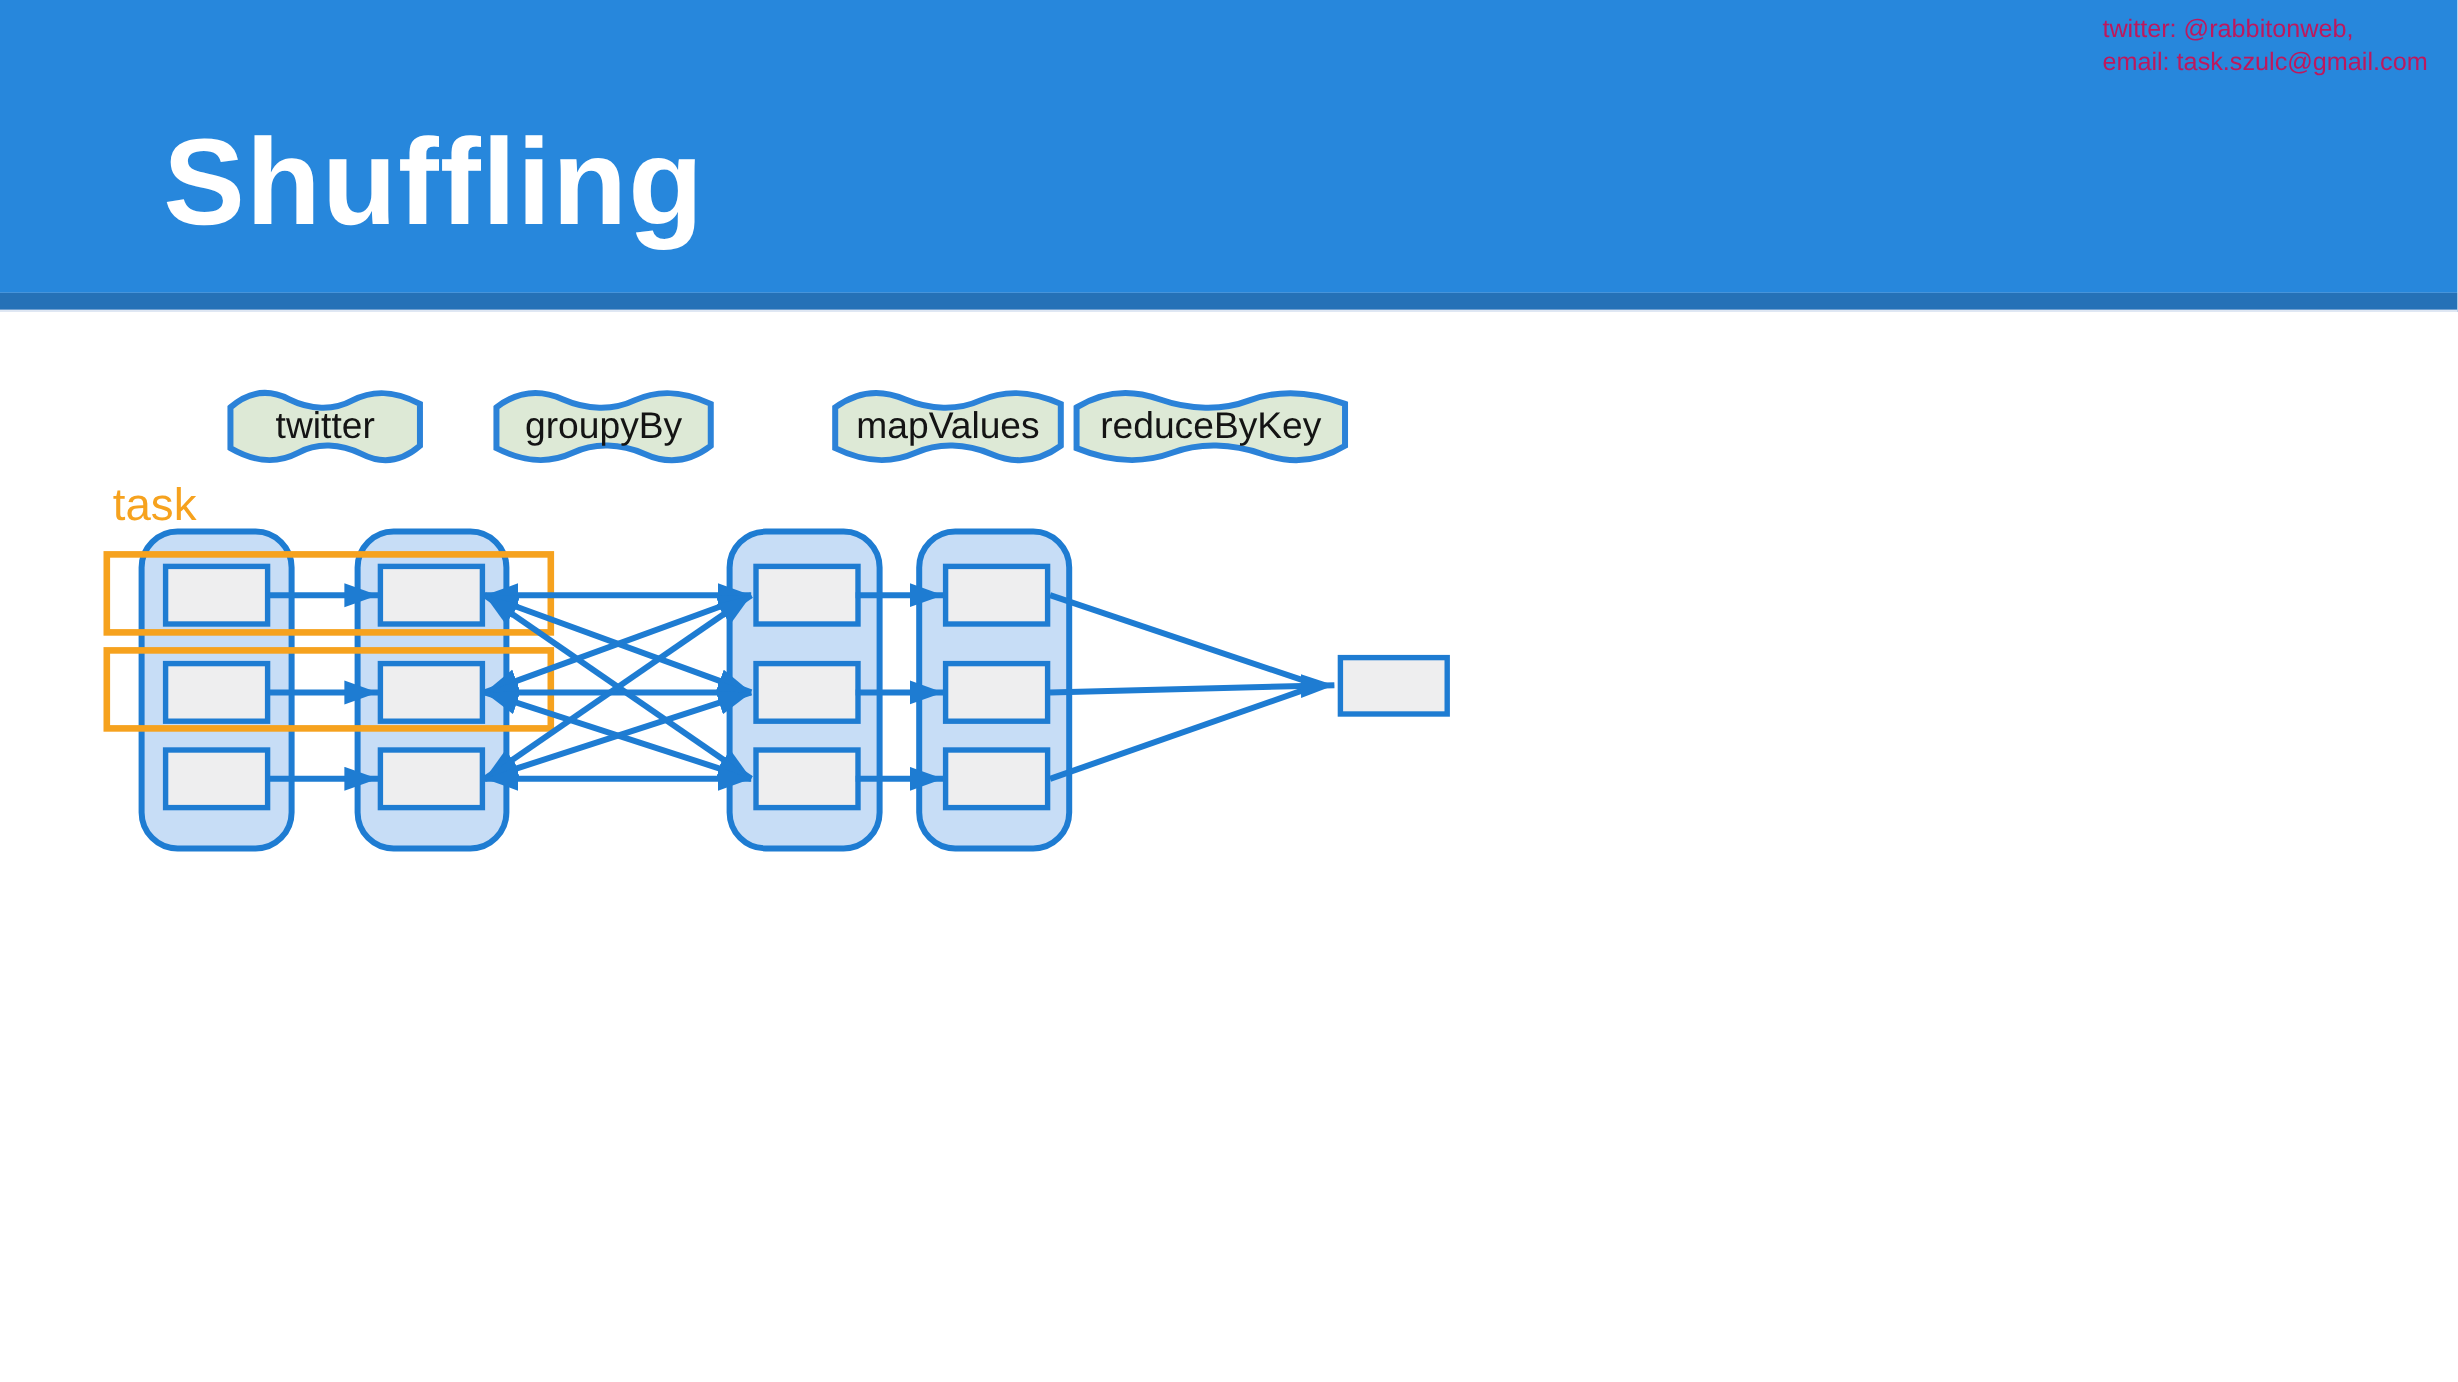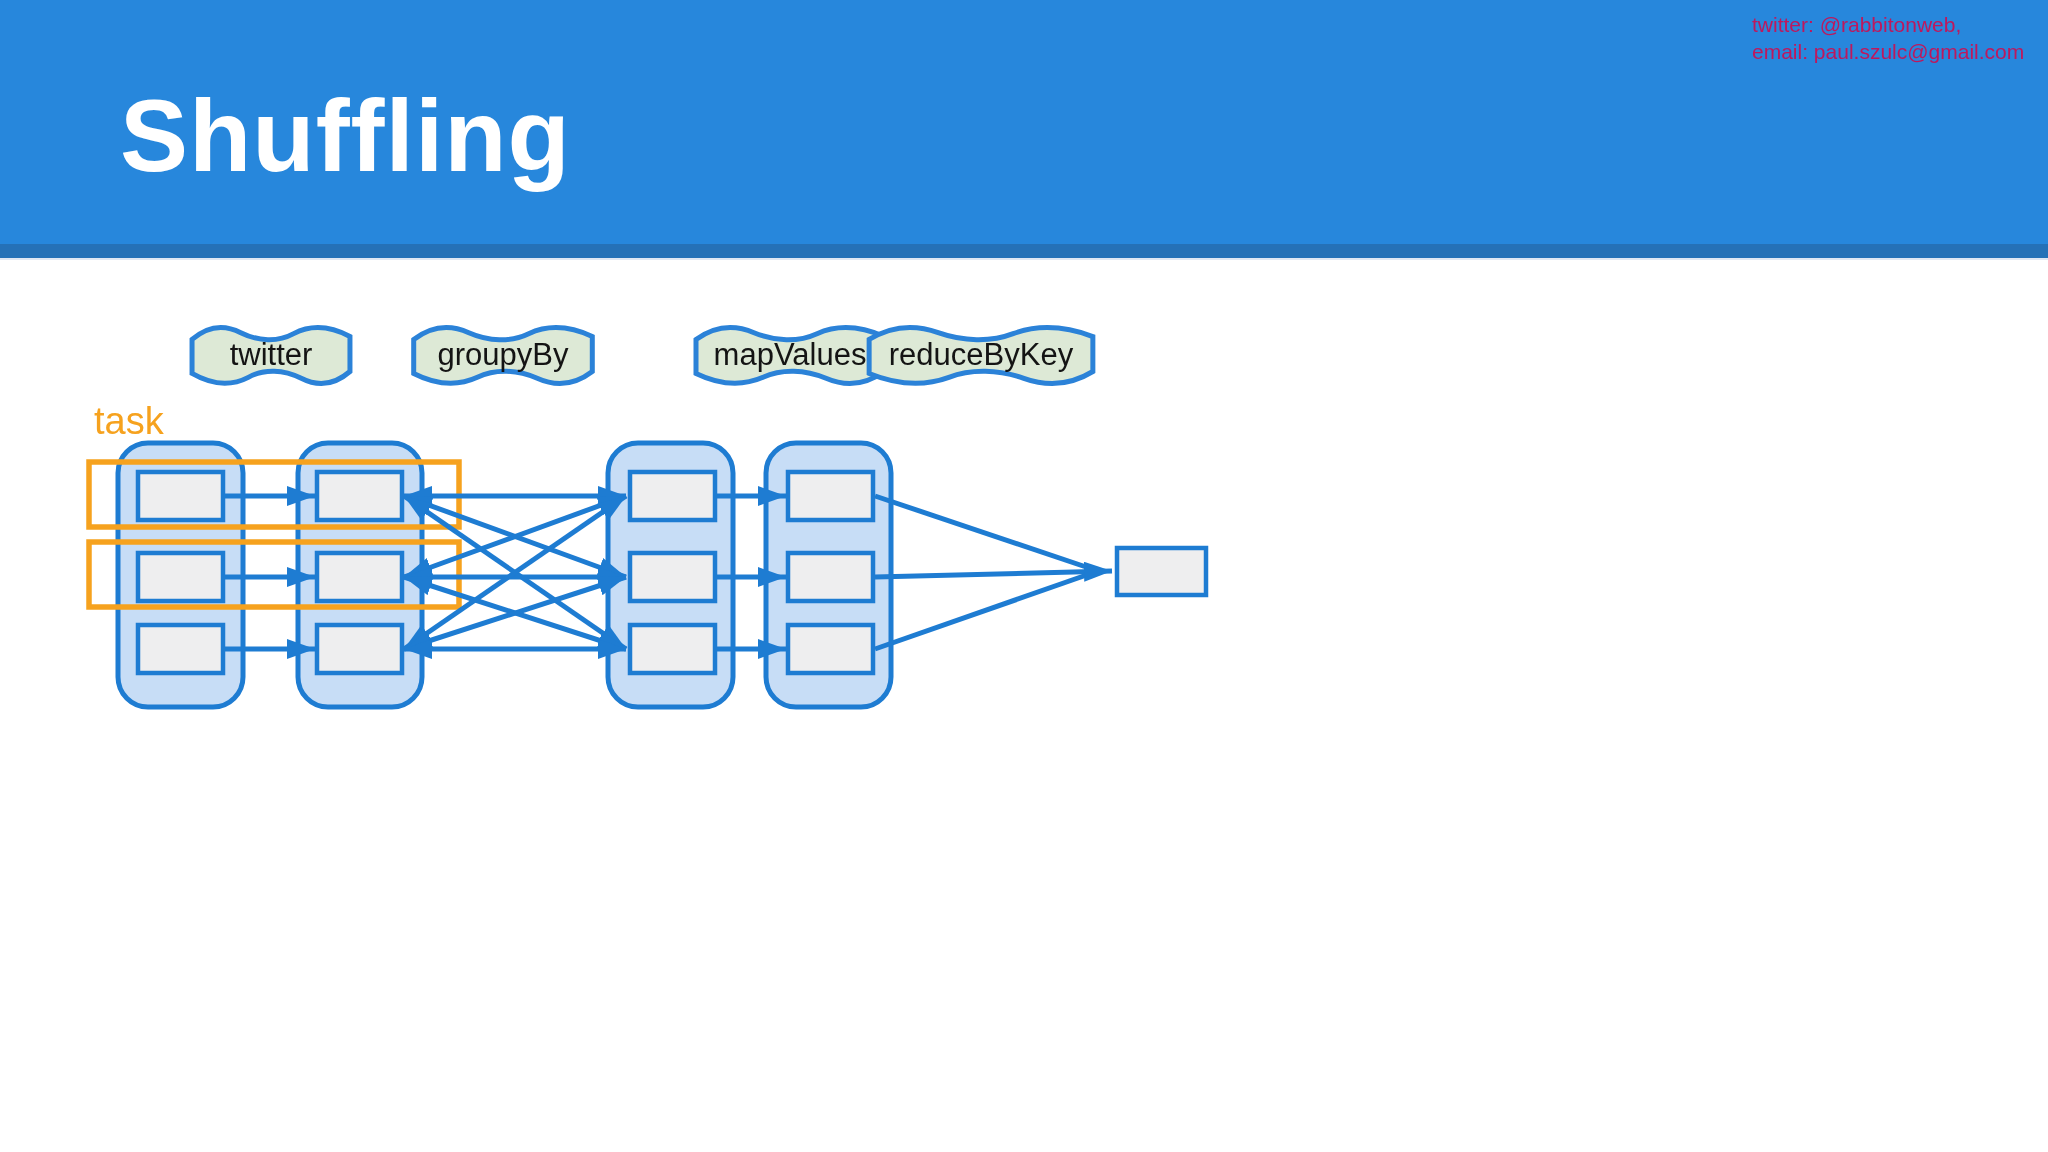--- a/index.html
+++ b/index.html
@@ -10,60 +10,60 @@
   }
   .header {
     position:absolute; left:0; top:0; width:2048px; height:244px;
     background:#2787DC;
   }
   .header-stripe {
     position:absolute; left:0; top:244px; width:2048px; height:14px;
     background:#2571B7; border-bottom:2px solid #dfe7f3;
   }
   .slide-title {
-    position:absolute; left:120px; top:80px; margin:0;
+    position:absolute; left:120px; top:80px; margin:16px;
     font-size:102px; font-weight:bold; color:#ffffff; letter-spacing:1px;
     line-height:1.1;
   }
   .contact {
     position:absolute; left:1752px; top:12px;
     color:#be185d; font-size:21px; line-height:1.28; font-weight:400;
   }
   .flag {
     position:absolute; height:66px;
     display:flex; align-items:center; justify-content:center;
   }
   .flag svg { position:absolute; left:0; top:0; width:100%; height:100%; overflow:visible; }
   .flag .flag-path { fill:#DDE9D6; stroke:#2B82D8; stroke-width:5px; }
   .flag span { position:relative; font-size:31px; color:#141414; }
   .flag-filter      { left:187px; top:322px; width:168px; }
   .flag-groupyby    { left:408px; top:322px; width:190px; }
   .flag-mapvalues   { left:690px; top:322px; width:200px; }
-  .flag-reducebykey { left:862px; top:322px; width:238px; }
+  .flag-reducebykey { left:890px; top:322px; width:238px; }
   .task-label {
     position:absolute; left:94px; top:400px;
     font-size:38px; color:#F6A21E;
   }
   .diagram { position:absolute; left:0; top:0; width:2048px; height:1152px; }
   .col  { fill:#C7DDF6; stroke:#1E7CD2; stroke-width:5; }
   .pbox { fill:#EEEEEF; stroke:#1E7CD2; stroke-width:4.5; }
   .obox { fill:none;    stroke:#F6A21E; stroke-width:5.5; }
   .ln   { stroke:#1E7CD2; stroke-width:5; fill:none; }
 </style>
 </head>
 <body>
 
 <div class="header"></div>
 <div class="header-stripe"></div>
 
 <h1 class="slide-title">Shuffling</h1>
 
 <div class="contact">
   <div>twitter: @rabbitonweb,</div>
-  <div>email: paul.szulc@gmail.com</div>
+  <div>email: task.szulc@gmail.com</div>
 </div>
 
 <div class="flag flag-filter">
   <svg viewBox="0 0 200 68" preserveAspectRatio="none">
     <path class="flag-path" vector-effect="non-scaling-stroke" d="M 6,18 C 26,3 46,3 64,11 C 85,20 108,21 127,12 C 147,3 168,3 194,15 L 194,51 C 174,66 154,66 136,58 C 115,49 92,48 73,57 C 53,66 32,66 6,53 Z"></path>
   </svg>
   <span>twitter</span>
 </div>
 <div class="flag flag-groupyby">
   <svg viewBox="0 0 200 68" preserveAspectRatio="none">

